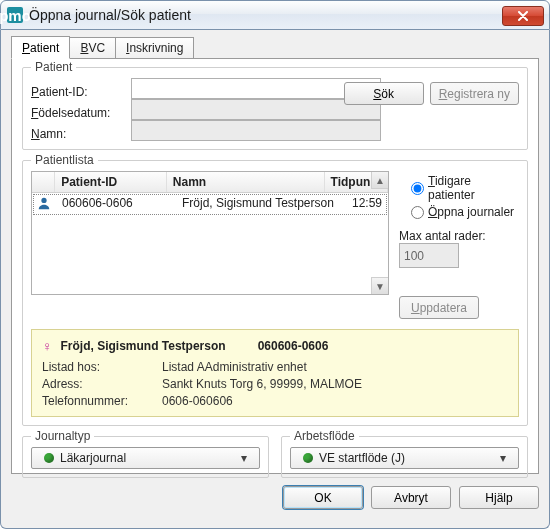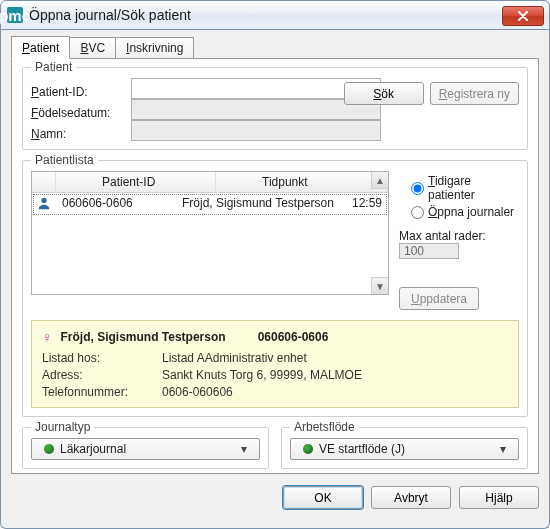--- a/index.html
+++ b/index.html
@@ -116,21 +116,21 @@
     box-shadow: 0 0 0 1px #3c7fb1, inset 0 0 0 1px #b8e2f9;
   }
   
   .list-area { display:flex; gap:10px; }
   .list-container {
     flex:1; border:1px solid #b0b0b0; background:#fff;
     height:124px; position:relative; overflow:hidden;
     display:flex;
   }
   .list-inner { flex:1; overflow:auto; }
-  .cols { display:flex; background:linear-gradient(#fdfdfd,#ececec); border-bottom:1px solid #d0d0d0; font-weight:normal;gap:40px; }
+  .cols { display:flex; background:linear-gradient(#fdfdfd,#ececec); border-bottom:1px solid #d0d0d0; font-weight:bold; }
   .cols div { padding:3px 6px; border-right:1px solid #e0e0e0; }
   .c-ico { width:24px; }
   .c-id  { width:120px; }
   .c-name{ width:170px; }
   .c-time{ flex:1; }
   .row { display:flex; }
   .row.sel { background:#ffffff; outline:1px dotted #888; outline-offset:-2px; }
   .row div { padding:3px 6px; }
   .row .c-ico { display:flex; align-items:center; justify-content:center; }
   .person-icon svg { width:14px; height:14px; }
@@ -141,21 +141,21 @@
     display:flex; align-items:center; justify-content:center;
     color:#666; font-size:10px;
   }
   .scroll-up { top:0; border-bottom:1px solid #cfcfcf;}
   .scroll-dn { bottom:0; border-top:1px solid #cfcfcf;}
   .side-ctrls { width:120px; }
   .radio-row { display:flex; align-items:center; gap:4px; margin:3px 0; cursor:pointer;padding-left:12px; }
   .radio-row input { margin:0; }
   .radio-row .ul { text-decoration: underline; }
   .maxrows-lbl { margin-top:10px; }
-  .maxrows-inp { width:60px; height:16px; border:1px solid #b0b0b0; background:#ebebeb; color:#666; padding:2px 4px; font:inherit; }
+  .maxrows-inp { width:60px; height:25px; border:1px solid #b0b0b0; background:#ebebeb; color:#666; padding:2px 4px; font:inherit; }
   .uppd-btn-wrap { margin-top:28px; }
   
   .detail {
     border:1px solid #d8d292;
     background:#fdfcdc;
     margin-top:10px;
     padding:8px 10px;
   }
   .detail-header { display:flex; align-items:center; gap:8px; font-weight:bold; margin-bottom:6px;}
   .gender-icon { color:#c93ea0; font-size:14px; }
@@ -224,20 +224,21 @@
     </div>
 
     <div class="groupbox">
       <span class="legend">Patientlista</span>
       <div class="list-area">
         <div class="list-container">
           <div class="list-inner">
             <div class="cols">
               <div class="c-ico"></div>
               <div class="c-id">Patient-ID</div>
+              <div class="c-name">Namn</div>
               <div class="c-time">Tidpunkt</div>
             </div>
             <div class="row sel">
               <div class="c-ico">
                   <span class="person-icon">
                 <svg viewBox="0 0 16 16">
                       <circle cx="8" cy="5" r="3" fill="#2a6aa0"></circle>
                       <path d="M2 15c0-3 3-5 6-5s6 2 6 5" fill="#2a6aa0"></path>
                     </svg>
               </span>

